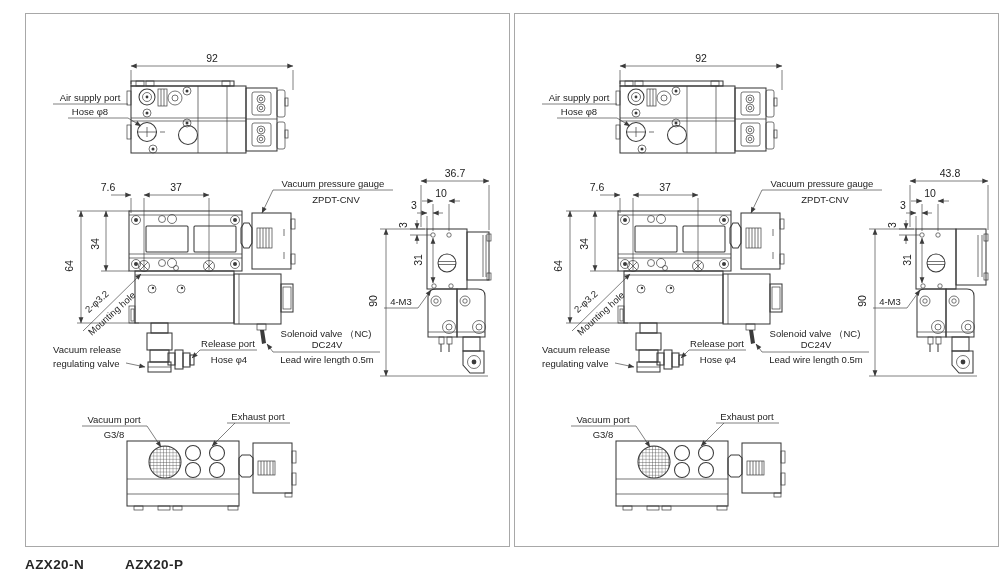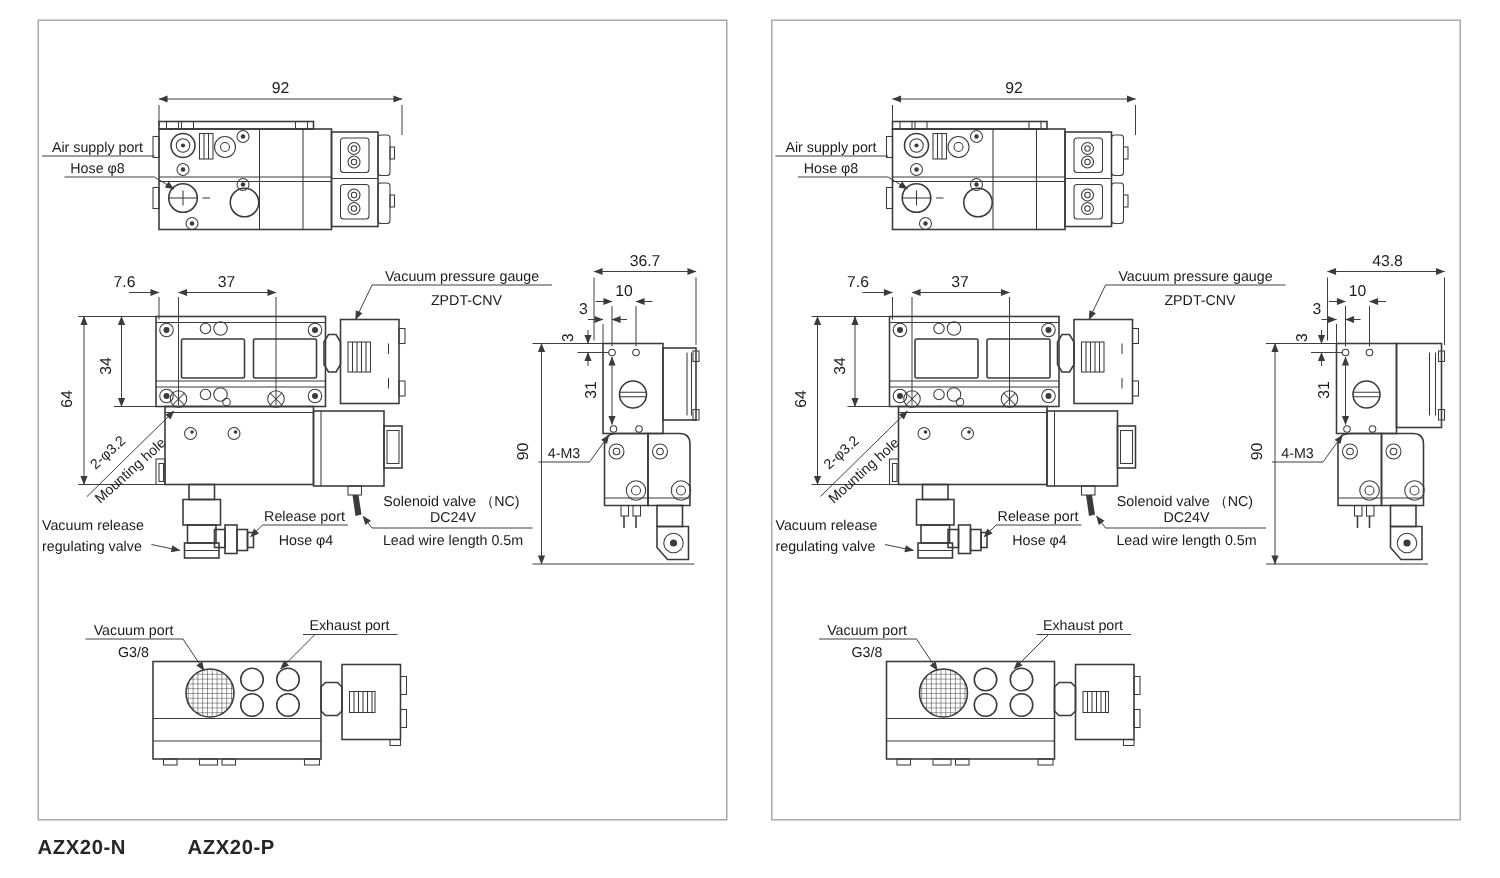--- a/index.html
+++ b/index.html
@@ -1,19 +1,19 @@
 <!DOCTYPE html>
 <html><head>
 <meta charset="utf-8">
 <style>
   html,body{margin:0;padding:0;background:#ffffff;}
   body{width:1000px;height:585px;position:relative;font-family:"Liberation Sans",sans-serif;}
   .slot{position:absolute;top:13px;width:460px;}
   #slot-0{left:25px;} #slot-1{left:514px;}
-  .panel-box{width:458px;height:532px;border:1px solid #a8a8a8;background:#fff;}
+  .panel-box{width:458px;height:532px;border:1px solid #a8a8a8;background:#fff;padding-left:25px;}
   .models{margin-top:10px;display:flex;font-weight:700;font-size:13.5px;letter-spacing:.4px;color:#262626;}
   .models .m1{width:100px;}
   svg text{font-family:"Liberation Sans",sans-serif;font-size:9.5px;fill:#1c1c1c;}
   svg text.dt{font-size:10.5px;}
   .ol{fill:none;stroke:#3b3b3b;stroke-width:1.05;}
   .tn{fill:none;stroke:#3b3b3b;stroke-width:.7;}
   .dm{fill:none;stroke:#3b3b3b;stroke-width:.65;}
   .fil{fill:#3b3b3b;stroke:none;}
   .hatched{stroke:#3b3b3b;stroke-width:1.05;}
   .defs-holder{position:absolute;width:0;height:0;overflow:hidden;}

